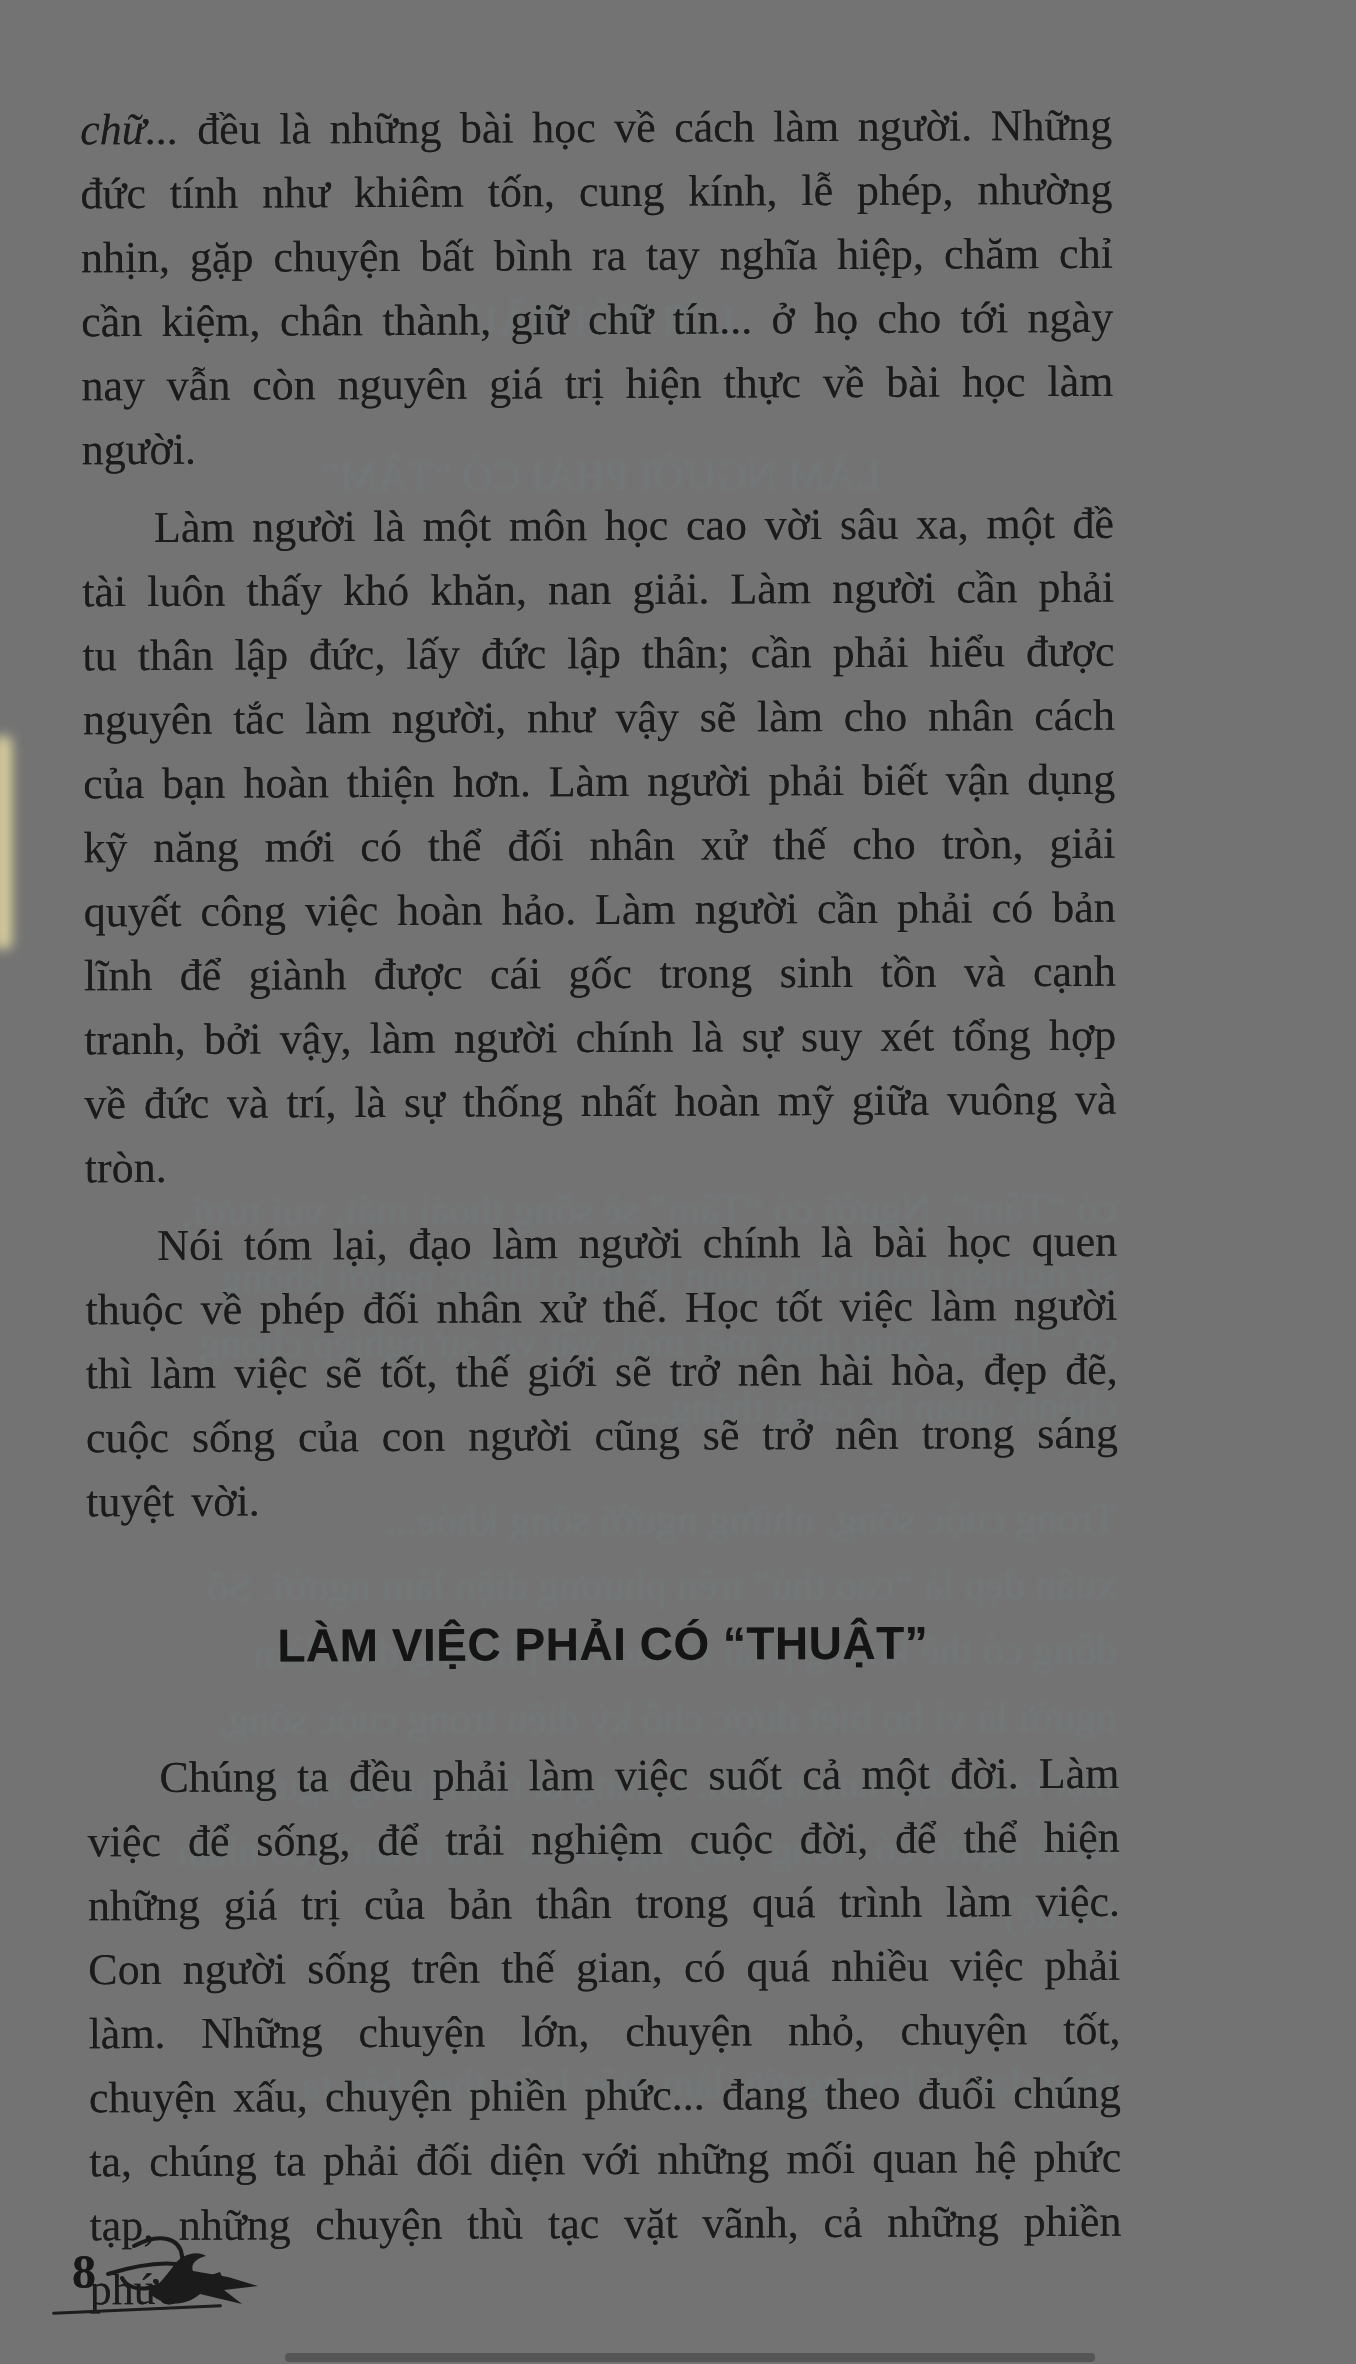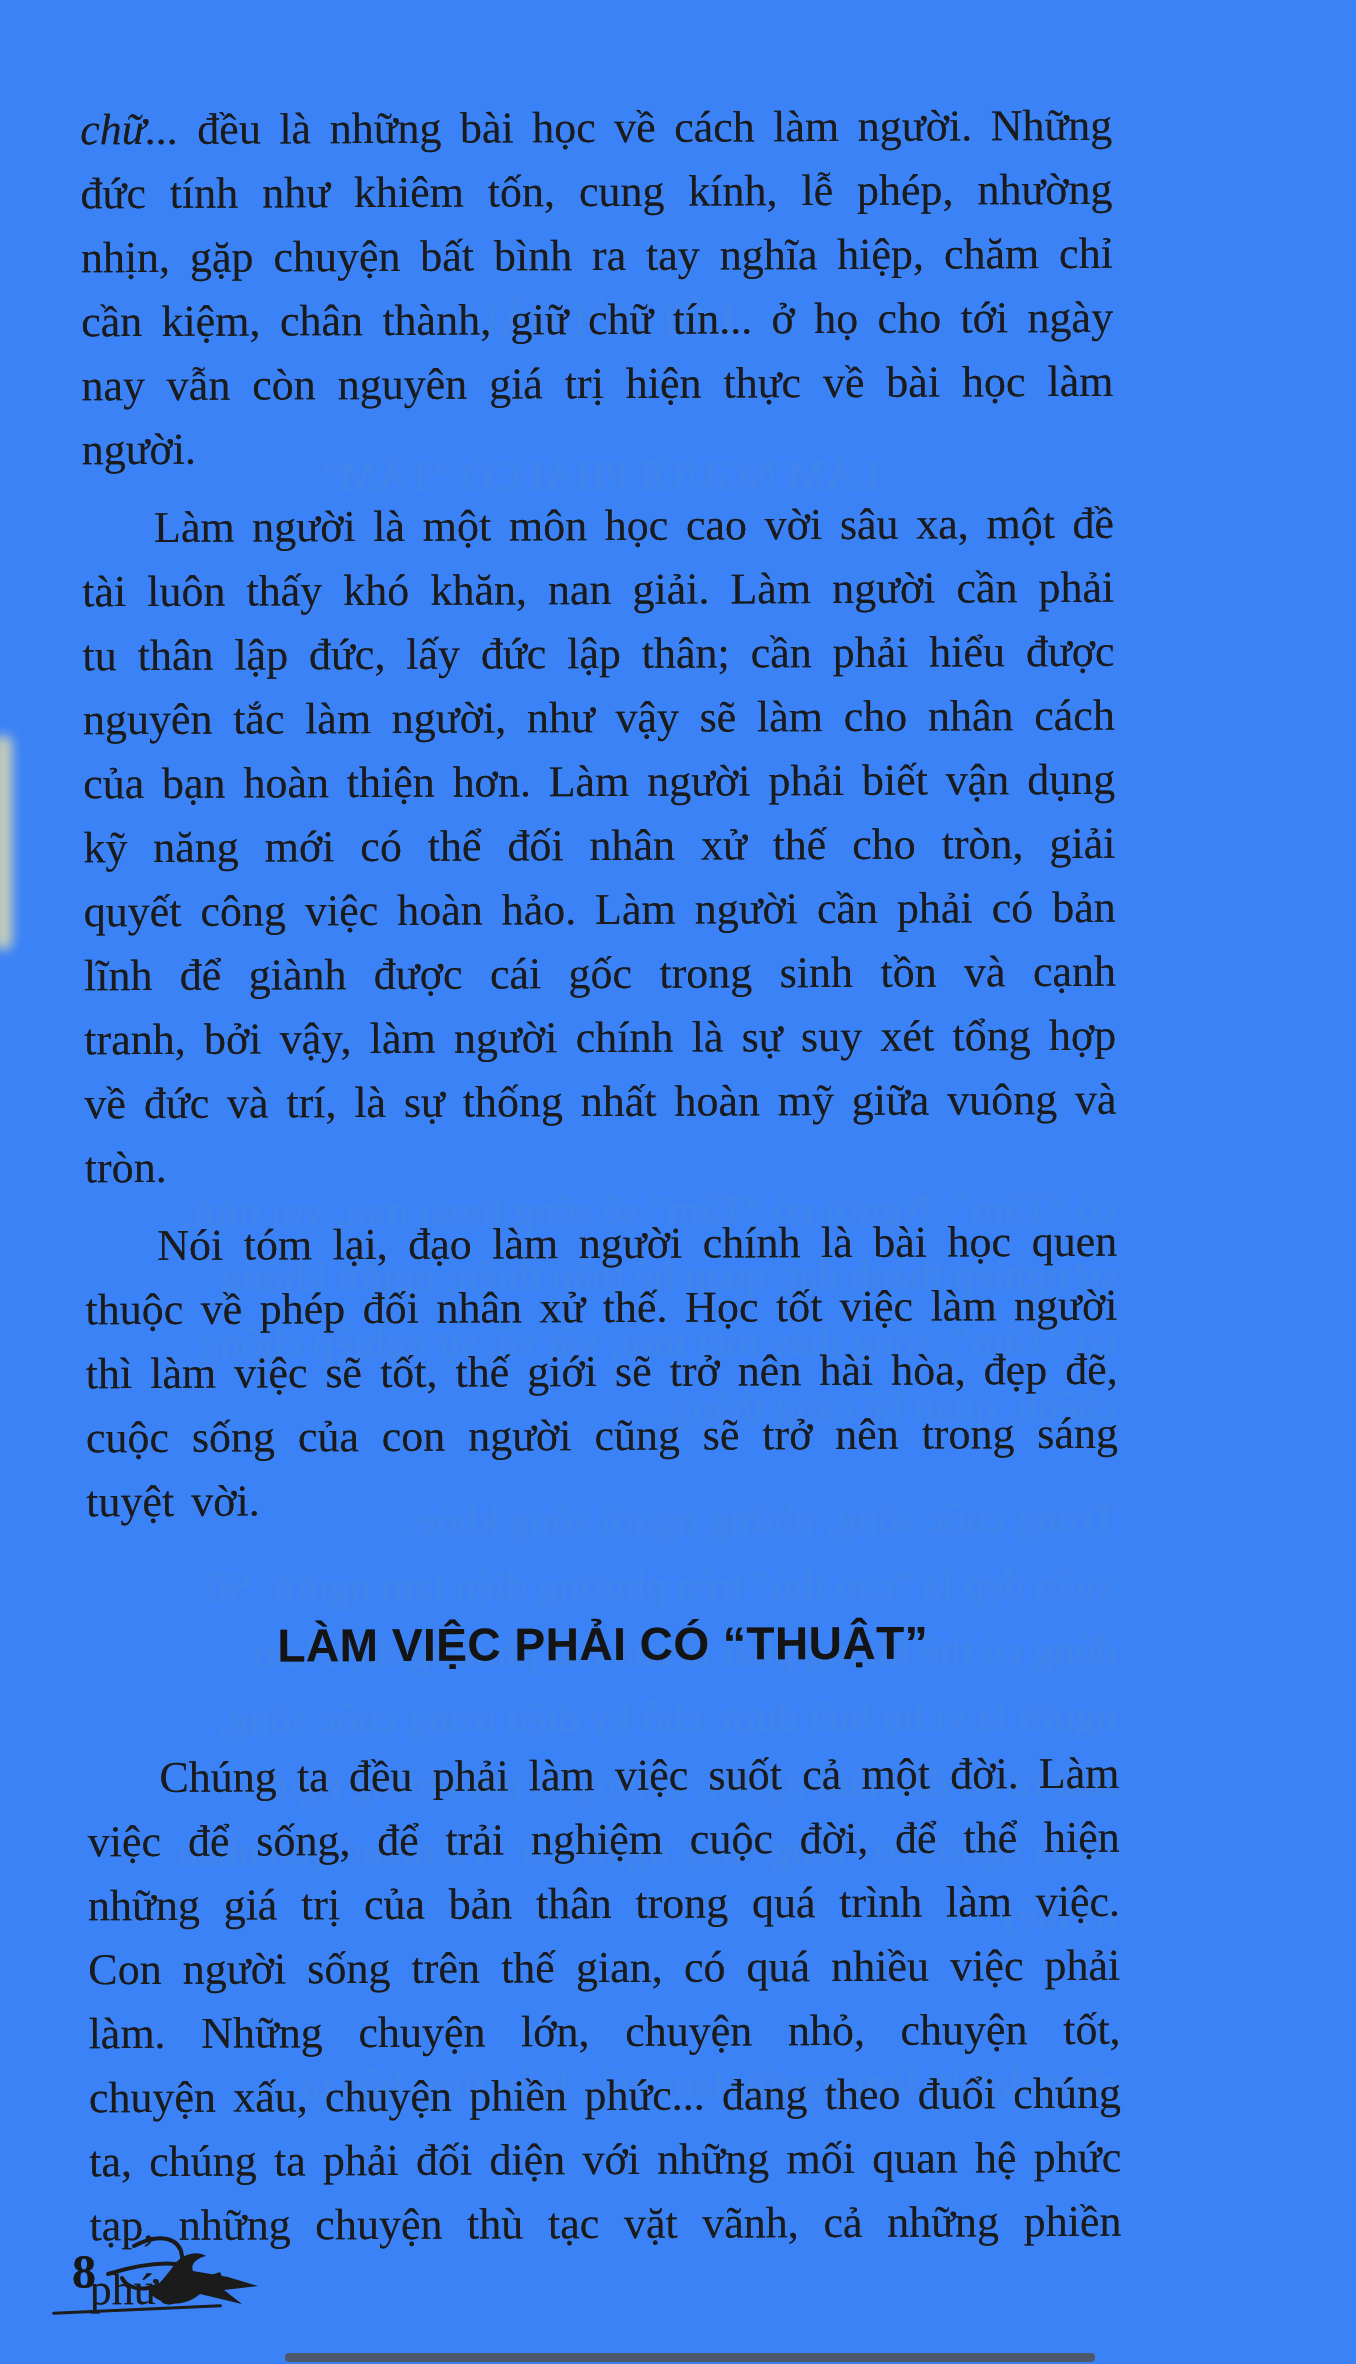--- a/index.html
+++ b/index.html
@@ -1,19 +1,19 @@
 <!DOCTYPE html>
 <html><head>
 <meta charset="utf-8">
 <style>
   html,body{margin:0;padding:0;background:#e8e8e6;}
   .sheet{
     position:relative;
     width:1356px;height:2364px;
-    background:#3b82f6;
+    background:#737373;
     overflow:hidden;
     font-family:"Liberation Serif", serif;
   }
   
   .streak{
     position:absolute;left:-6px;top:735px;width:18px;height:215px;
     background:#efe3a8;filter:blur(6px);opacity:.8;border-radius:9px;
   }
   .scan-bar{
     position:absolute;left:285px;top:2353px;width:810px;height:9px;

